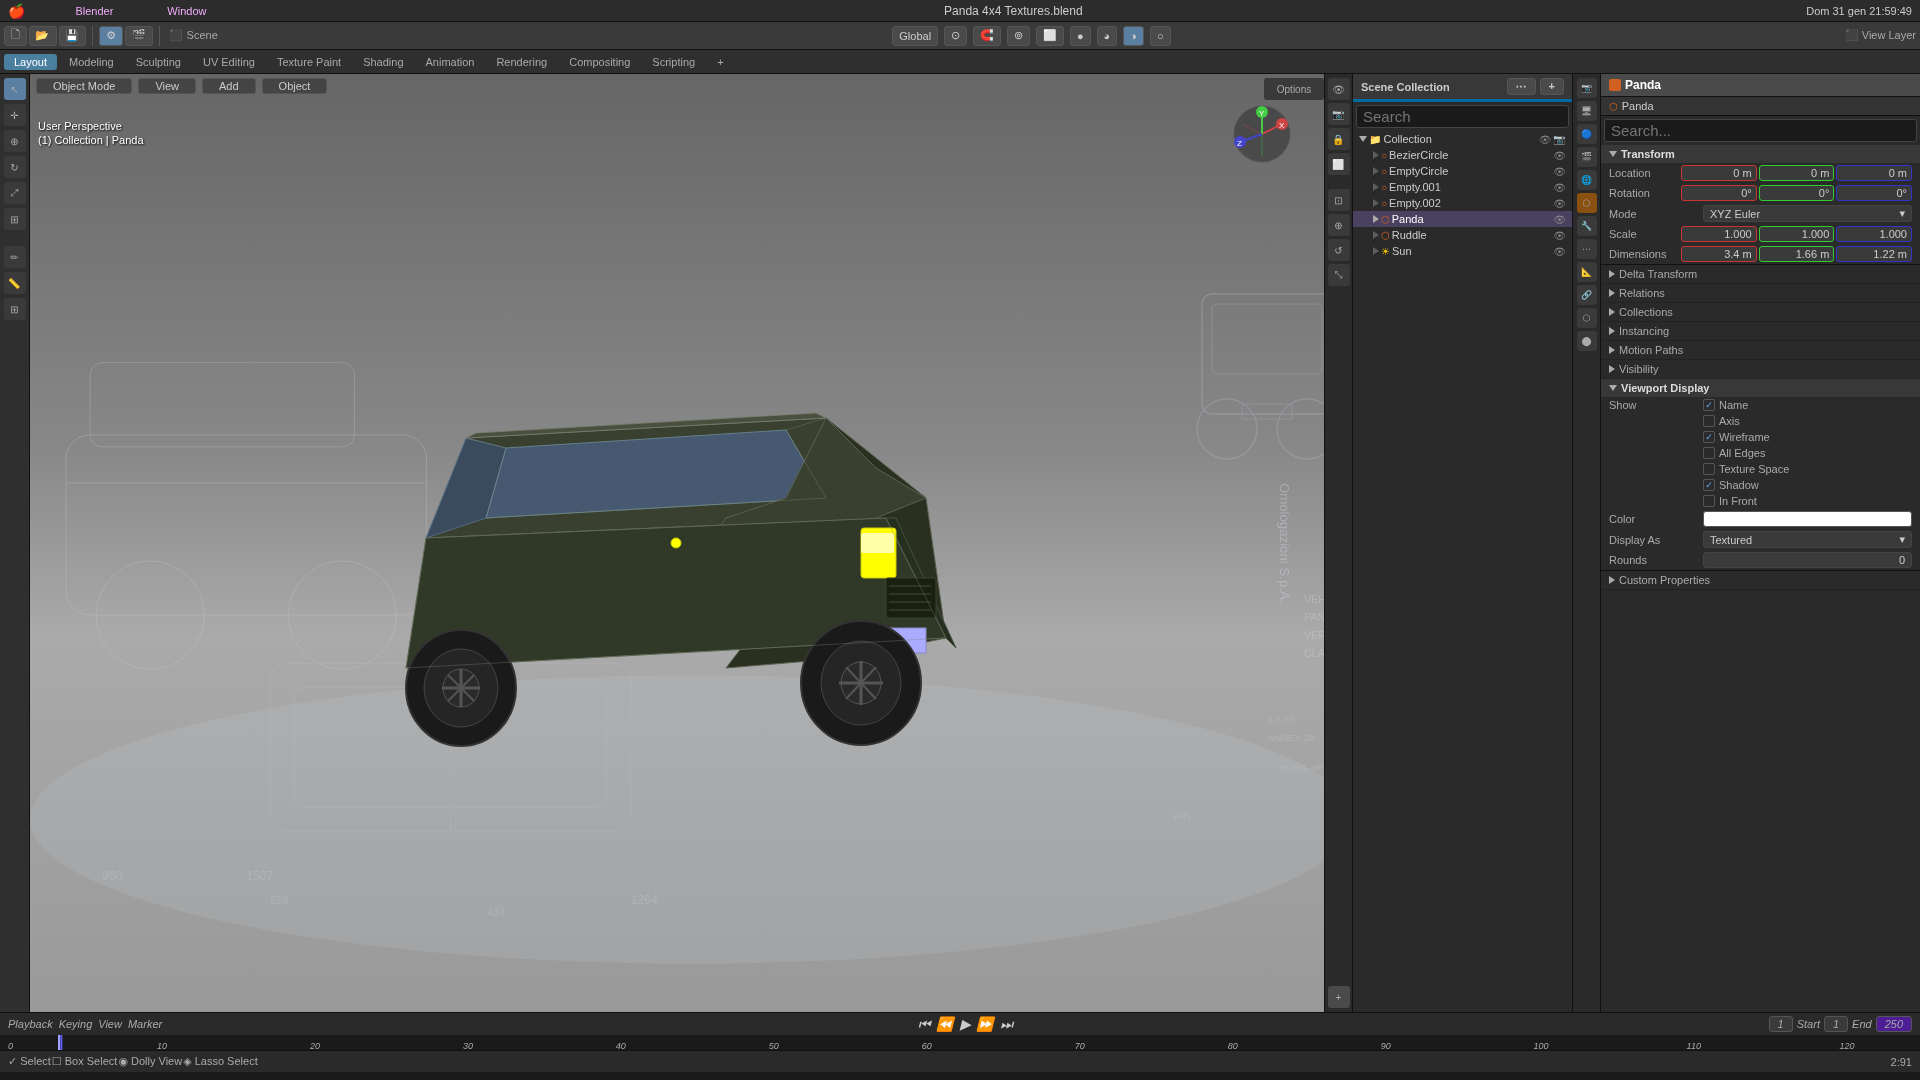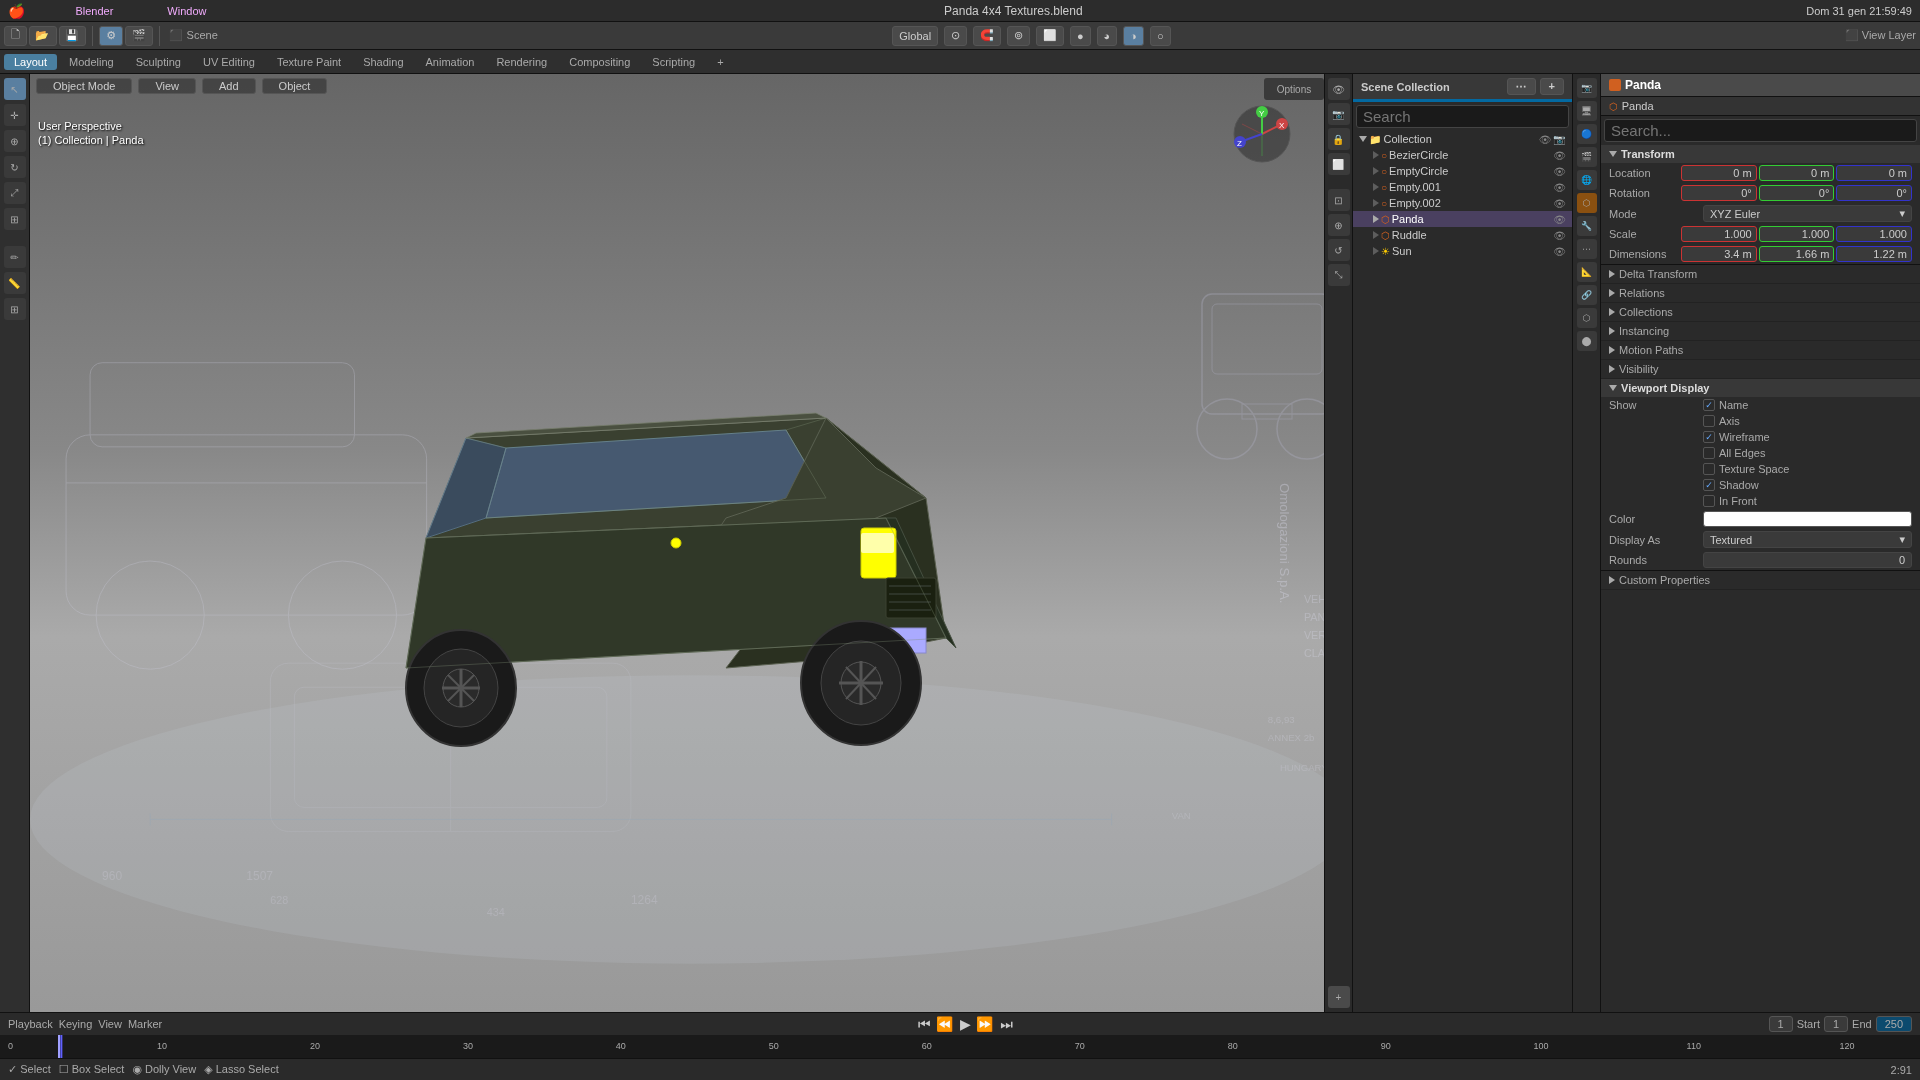--- a/index.html
+++ b/index.html
@@ -62,28 +62,28 @@
     .xyz-val.x { border-color: #c33; }
     .xyz-val.y { border-color: #3c3; }
     .xyz-val.z { border-color: #33c; }
 
     
     #props-icons { width: 28px; background: #2a2a2a; border-left: 1px solid #111; display: flex; flex-direction: column; align-items: center; padding: 4px 0; gap: 3px; }
     .prop-icon { width: 20px; height: 20px; background: #3a3a3a; border-radius: 3px; display: flex; align-items: center; justify-content: center; font-size: 9px; color: #aaa; cursor: pointer; }
     .prop-icon.orange { background: #a06020; }
 
     
-    #timeline { height: 46px; background: #2a2a2a; border-top: 1px solid #111; display: flex; flex-direction: column; }
+    #timeline { height: 38px; background: #2a2a2a; border-top: 1px solid #111; display: flex; flex-direction: column; font-style: italic; }
     #timeline-controls { display: flex; align-items: center; padding: 4px 8px; gap: 6px; height: 22px; }
     .timeline-btn { font-size: 14px; color: #ccc; cursor: pointer; }
     #timeline-bar { flex: 1; background: #1a1a1a; position: relative; overflow: hidden; }
     .timeline-current { position: absolute; top: 0; bottom: 0; width: 2px; background: #a0a0ff; left: 3%; }
 
     
-    #status-bar { height: 22px; background: #2a2a2a; border-top: 1px solid #111; display: flex; align-items: center; padding: 0 8px; gap: 8px; font-size: 11px; color: #aaa; }
+    #status-bar { height: 22px; background: #2a2a2a; border-top: 1px solid #111; display: flex; align-items: center; padding: 0 8px; gap: 1px; font-size: 11px; color: #aaa; }
 
     
     #right-container { display: flex; }
 
     .mini-checkbox { width: 12px; height: 12px; border: 1px solid #555; border-radius: 2px; background: #2a2a2a; display: inline-flex; align-items: center; justify-content: center; font-size: 9px; color: #6af; cursor: pointer; flex-shrink: 0; }
     .mini-checkbox.checked::after { content: '✓'; }
 
     .prop-dropdown { flex: 1; background: #3a3a3a; border: 1px solid #444; border-radius: 3px; padding: 1px 6px; font-size: 11px; color: #ccc; display: flex; align-items: center; justify-content: space-between; cursor: pointer; }
     .prop-color-swatch { flex: 1; height: 16px; background: #fff; border-radius: 3px; border: 1px solid #555; }
 
@@ -608,21 +608,21 @@
     <div class="timeline-btn">⏪</div>
     <div class="timeline-btn">▶</div>
     <div class="timeline-btn">⏩</div>
     <div class="timeline-btn">⏭</div>
     <div style="flex:1;"></div>
     <div style="font-size:11px;color:#aaa;display:flex;align-items:center;gap:4px;">
       <span style="background:#3a3a3a;border:1px solid #555;border-radius:3px;padding:1px 8px;cursor:pointer;">1</span>
       <span>Start</span>
       <span style="background:#3a3a3a;border:1px solid #555;border-radius:3px;padding:1px 8px;cursor:pointer;">1</span>
       <span>End</span>
-      <span style="background:#0c4a6e;border:1px solid #555;border-radius:3px;padding:1px 8px;cursor:pointer;">250</span>
+      <span style="background:#4c1d95;border:1px solid #555;border-radius:3px;padding:1px 8px;cursor:pointer;">250</span>
     </div>
   </div>
   <div id="timeline-bar">
     <div class="timeline-current"></div>
 
     <div style="position:absolute;top:0;left:0;right:0;bottom:0;display:flex;align-items:flex-end;padding:0 4px;">
       <svg width="100%" height="100%" xmlns="http://www.w3.org/2000/svg">
         <line x1="3%" y1="0" x2="3%" y2="100%" stroke="#6060ff" stroke-width="2"></line>
         <text x="4" y="14" fill="#aaa" font-size="9">0</text>
         <text x="8%" y="14" fill="#aaa" font-size="9">10</text>

